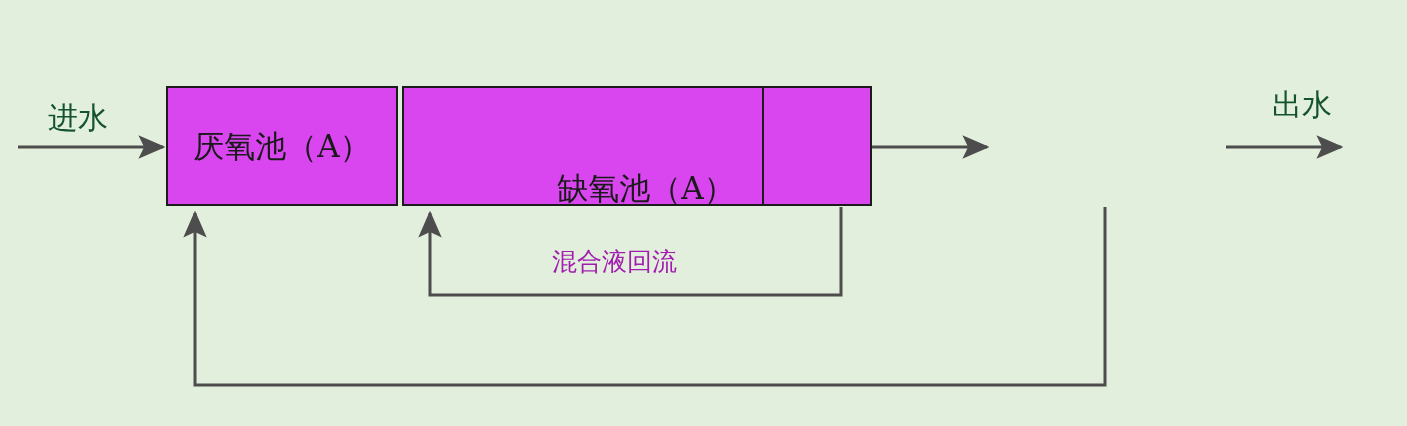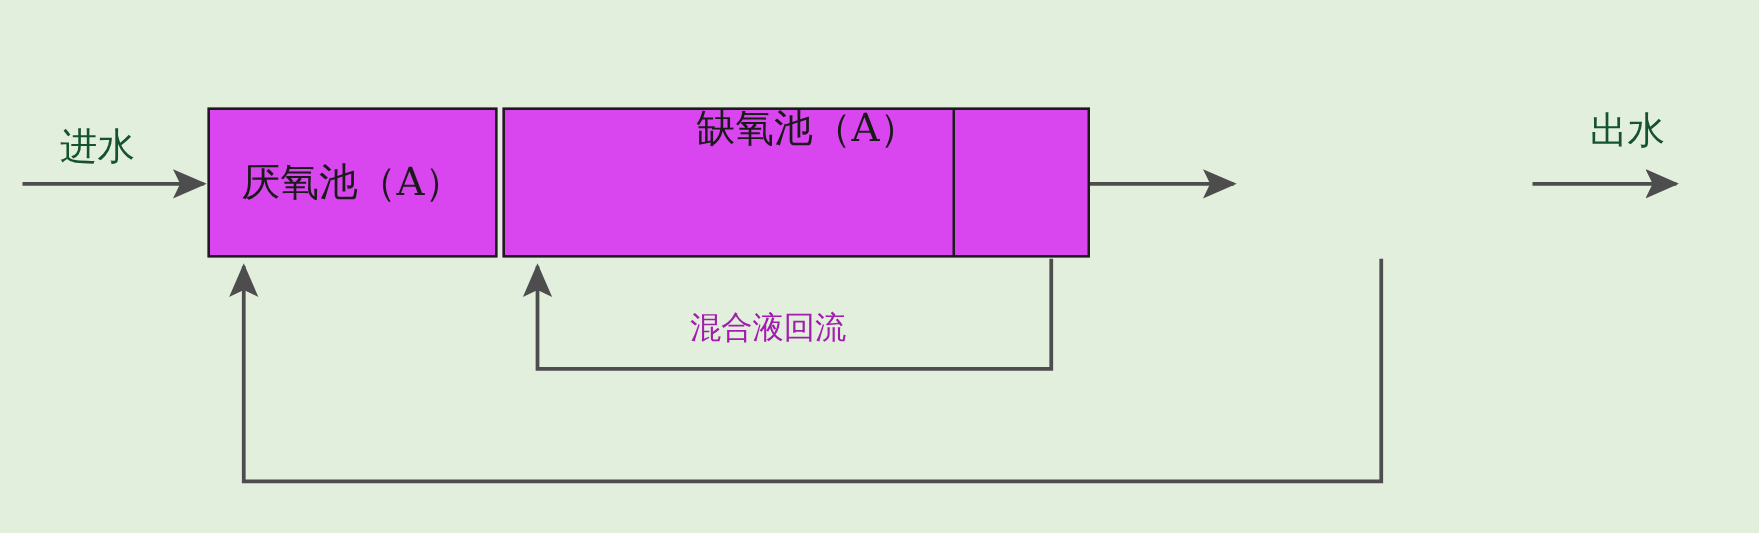--- a/index.html
+++ b/index.html
@@ -56,21 +56,21 @@
     white-space: nowrap;
     line-height: 1;
   }
   
   #box-anaerobic { left: 166px; top: 86px; width: 232px; height: 120px; }
   
   #box-ao { left: 402px; top: 86px; width: 470px; height: 120px; border-right: 2px solid #1c1c1c; }
   #box-anoxic-half, #box-aerobic-half {
     height: 100%;
     display: flex;
-    align-items: flex-start;
+    align-items: flex-end;
     justify-content: center;
     box-sizing: border-box;
     margin-left: 20px;
   }
   #box-anoxic-half { width: 233px; border-right: 2px solid #1c1c1c; }
   #box-aerobic-half { width: 233px; }
   
   #box-clarifier { left: 990px; top: 86px; width: 236px; height: 120px; }
 
   #label-influent { left: 48px; top: 103px; }

